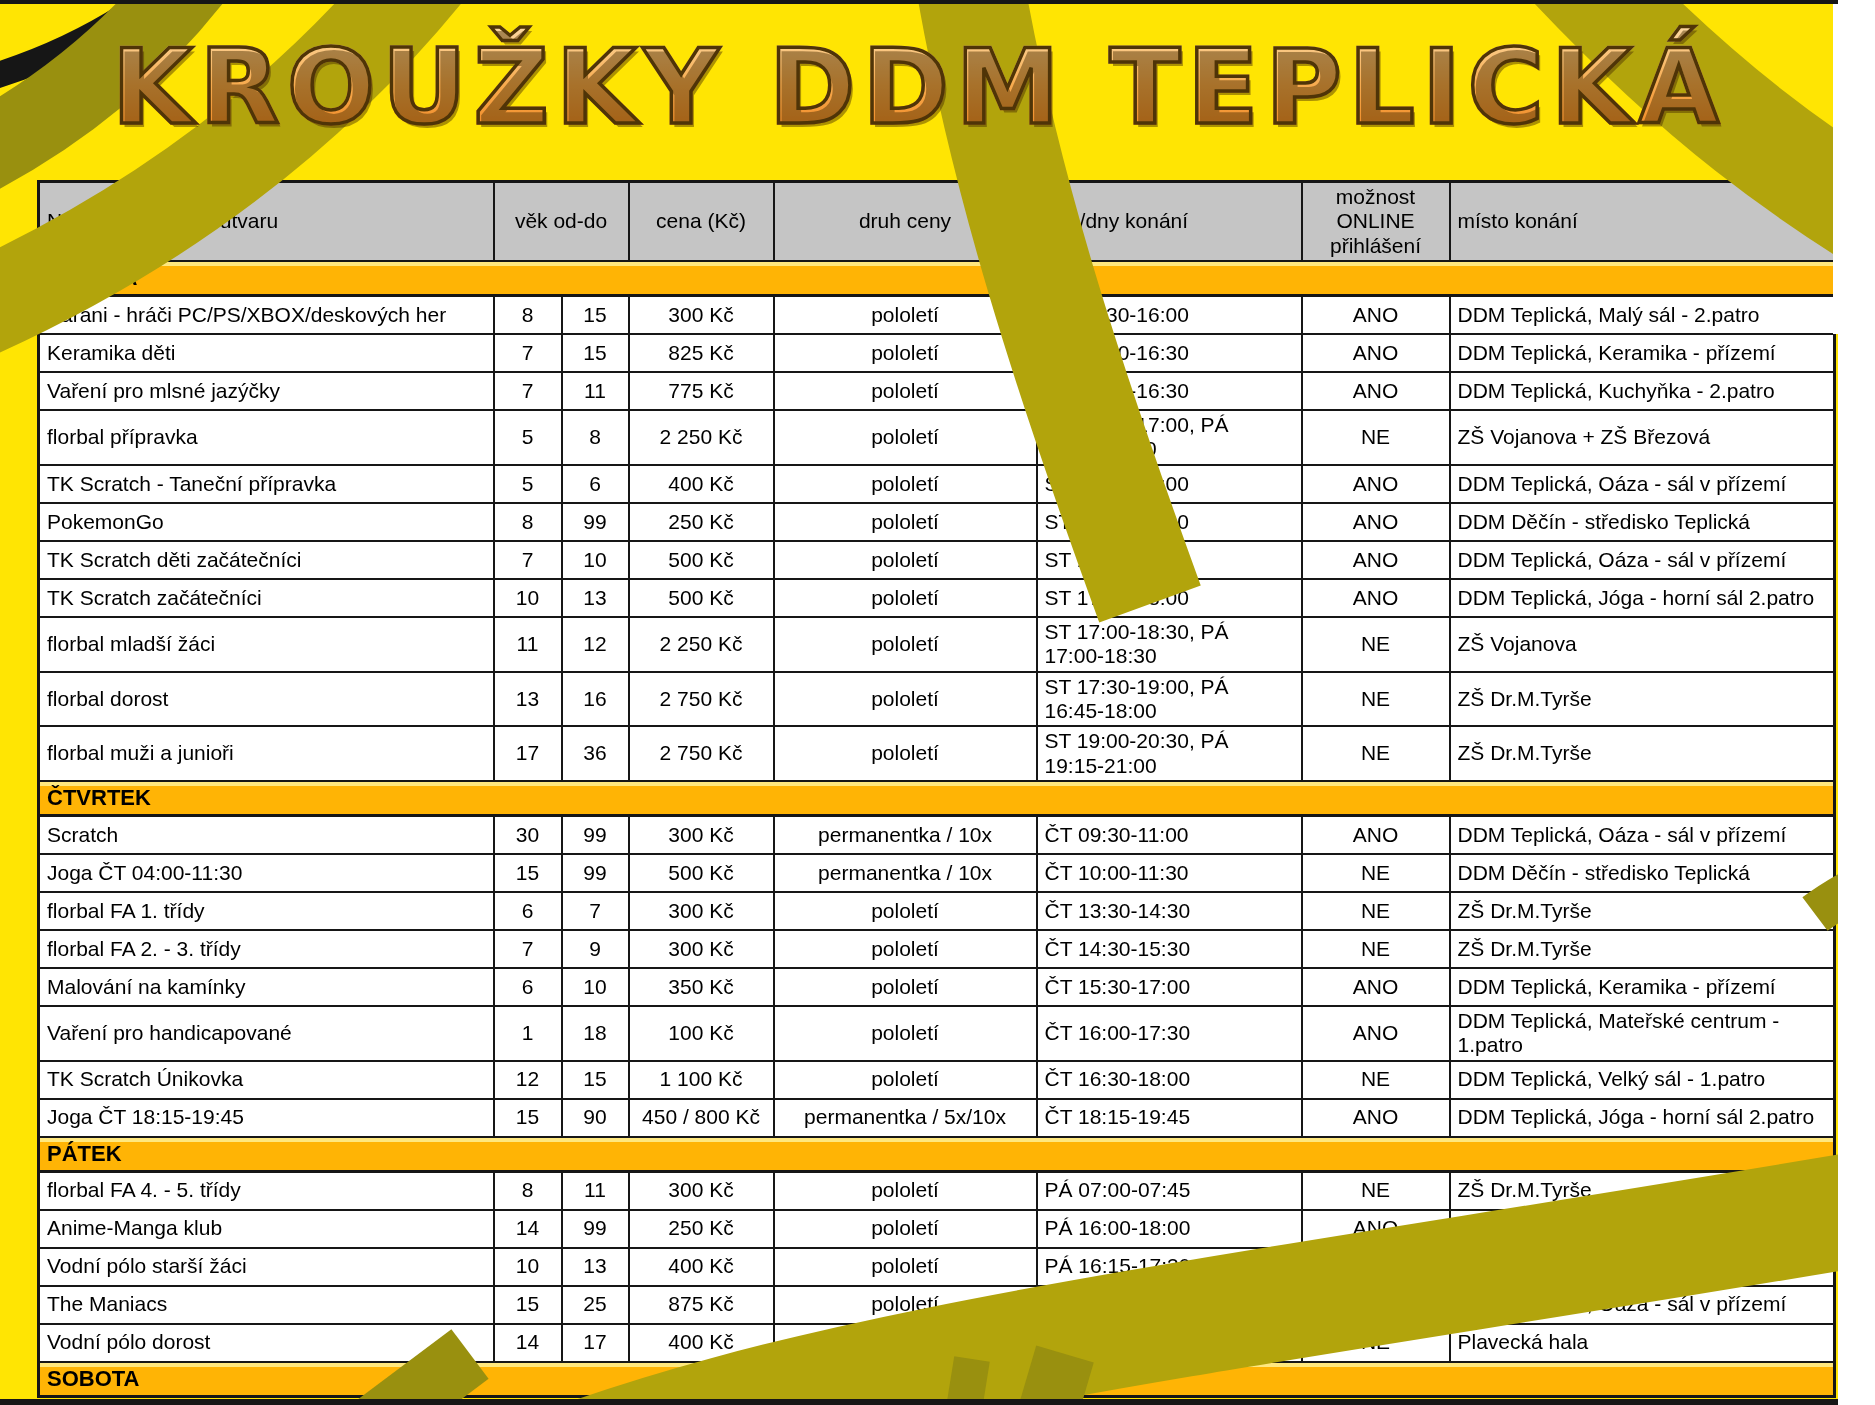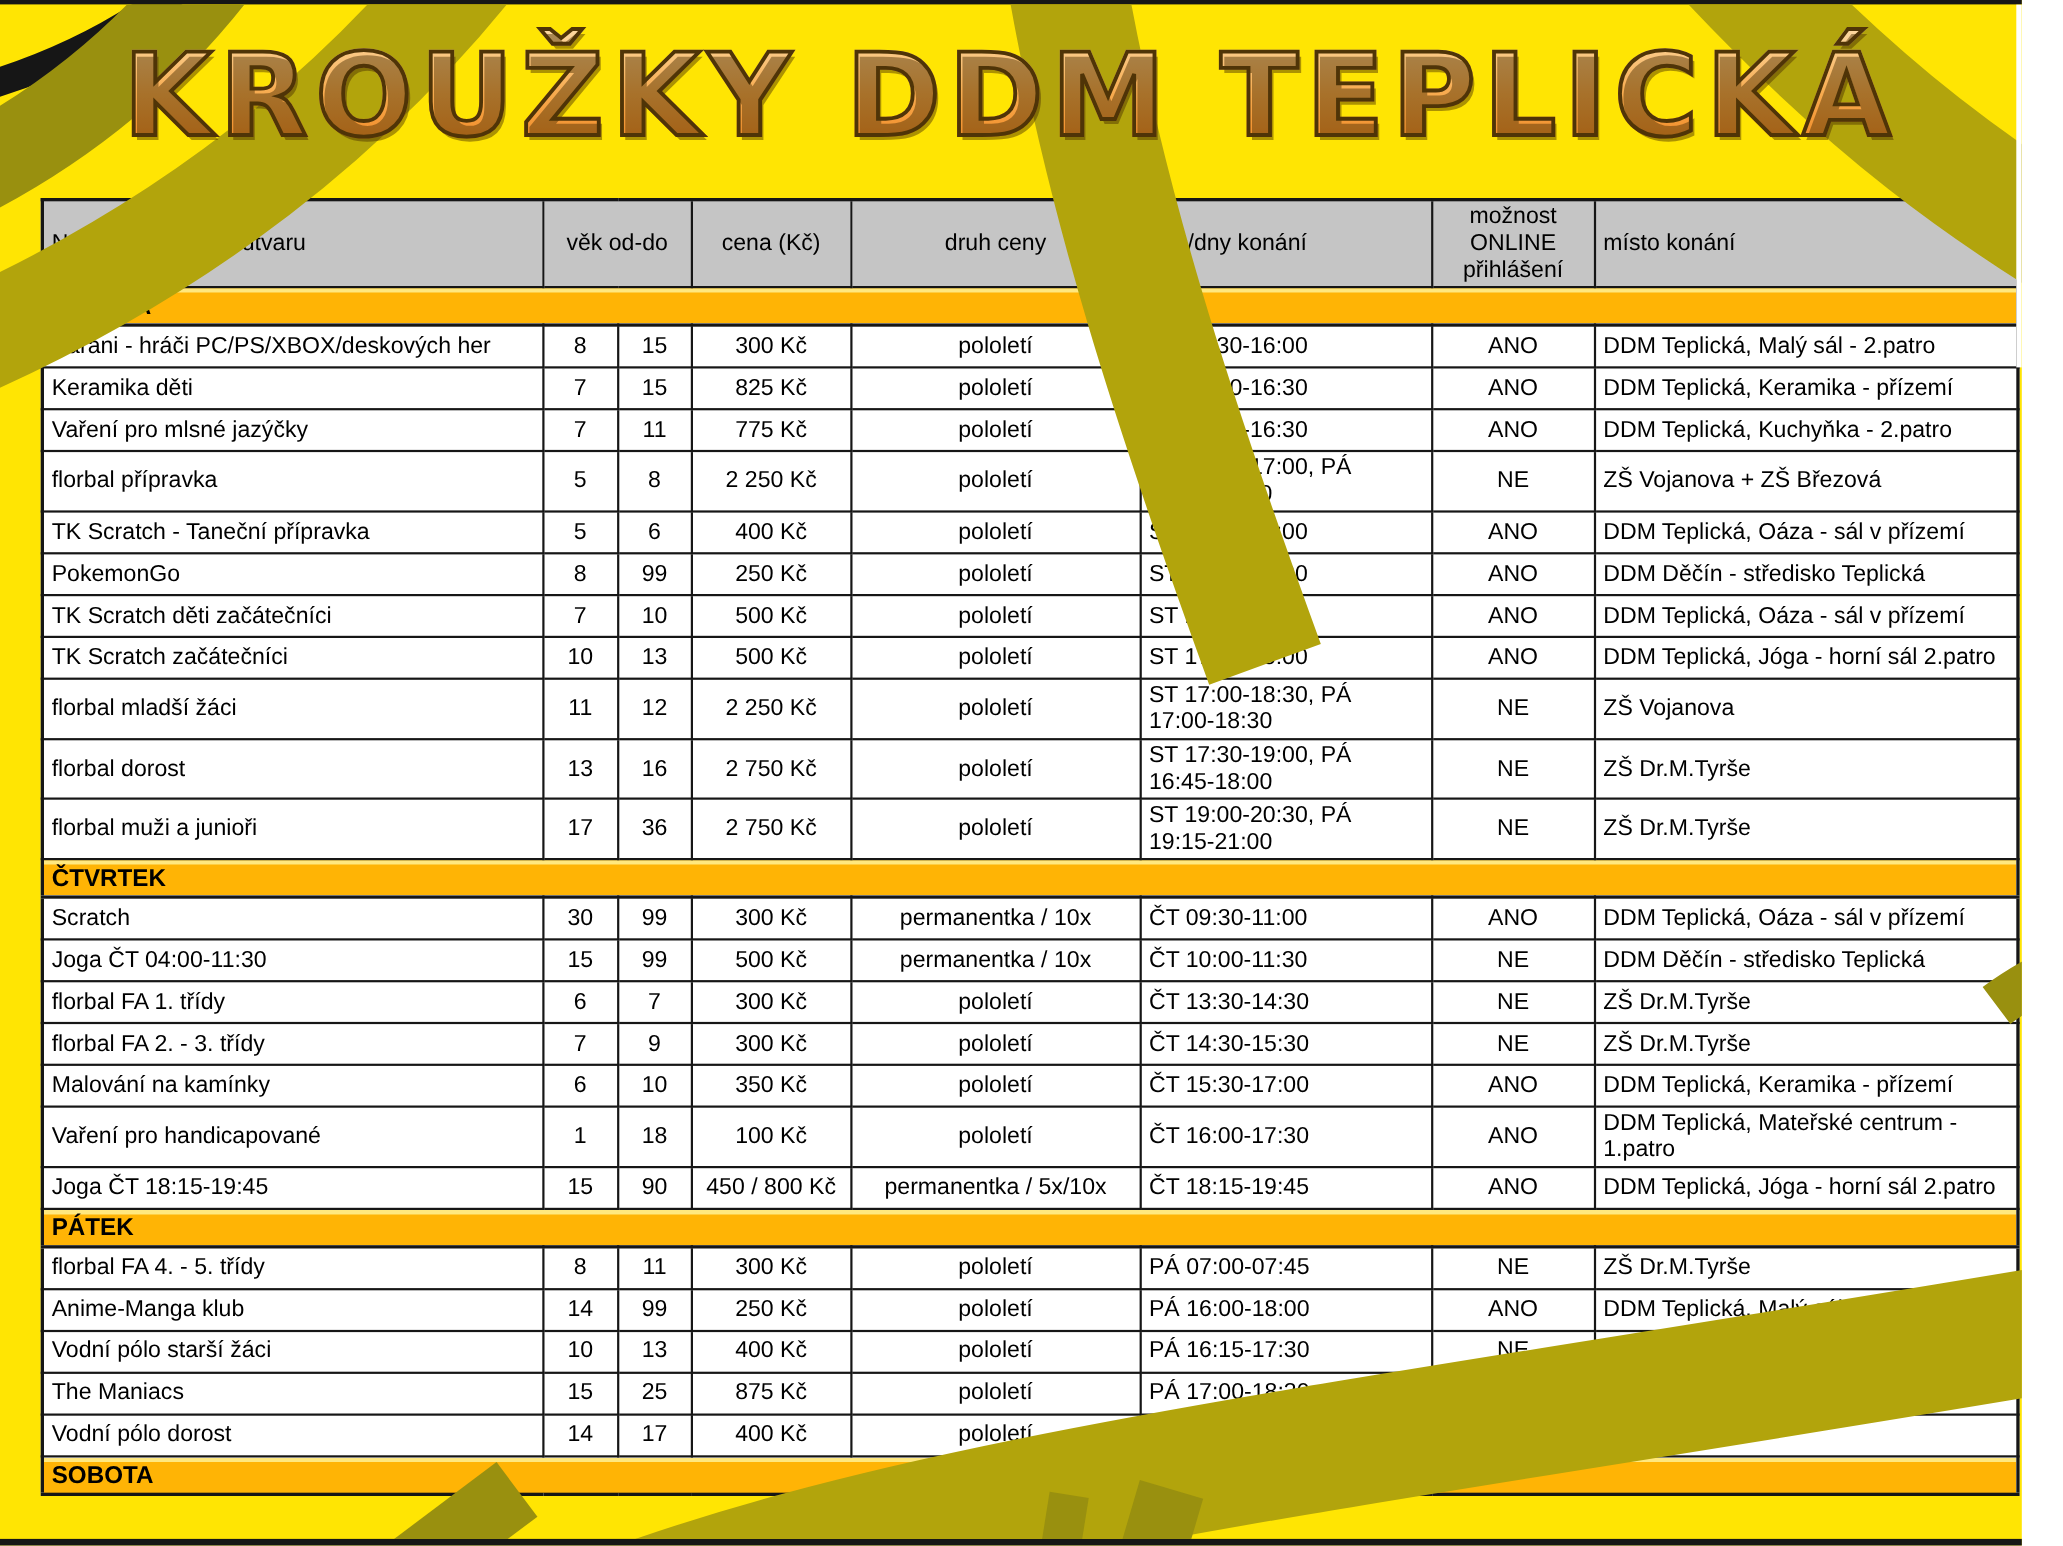--- a/index.html
+++ b/index.html
@@ -292,20 +292,30 @@
           <td class="c-left">Vaření pro handicapované</td>
           <td class="c-center">1</td>
           <td class="c-center">18</td>
           <td class="c-center">100 Kč</td>
           <td class="c-center">pololetí</td>
           <td class="c-left">ČT 16:00-17:30</td>
           <td class="c-center">ANO</td>
           <td class="c-left">DDM Teplická, Mateřské centrum - 1.patro</td>
         </tr>
         <tr>
+          <td class="c-left">TK Scratch Únikovka</td>
+          <td class="c-center">12</td>
+          <td class="c-center">15</td>
+          <td class="c-center">1 100 Kč</td>
+          <td class="c-center">pololetí</td>
+          <td class="c-left">ČT 16:30-18:00</td>
+          <td class="c-center">NE</td>
+          <td class="c-left">DDM Teplická, Velký sál - 1.patro</td>
+        </tr>
+        <tr>
           <td class="c-left">Joga ČT 18:15-19:45</td>
           <td class="c-center">15</td>
           <td class="c-center">90</td>
           <td class="c-center">450 / 800 Kč</td>
           <td class="c-center">permanentka / 5x/10x</td>
           <td class="c-left">ČT 18:15-19:45</td>
           <td class="c-center">ANO</td>
           <td class="c-left">DDM Teplická, Jóga - horní sál 2.patro</td>
         </tr>
         <tr class="section">

